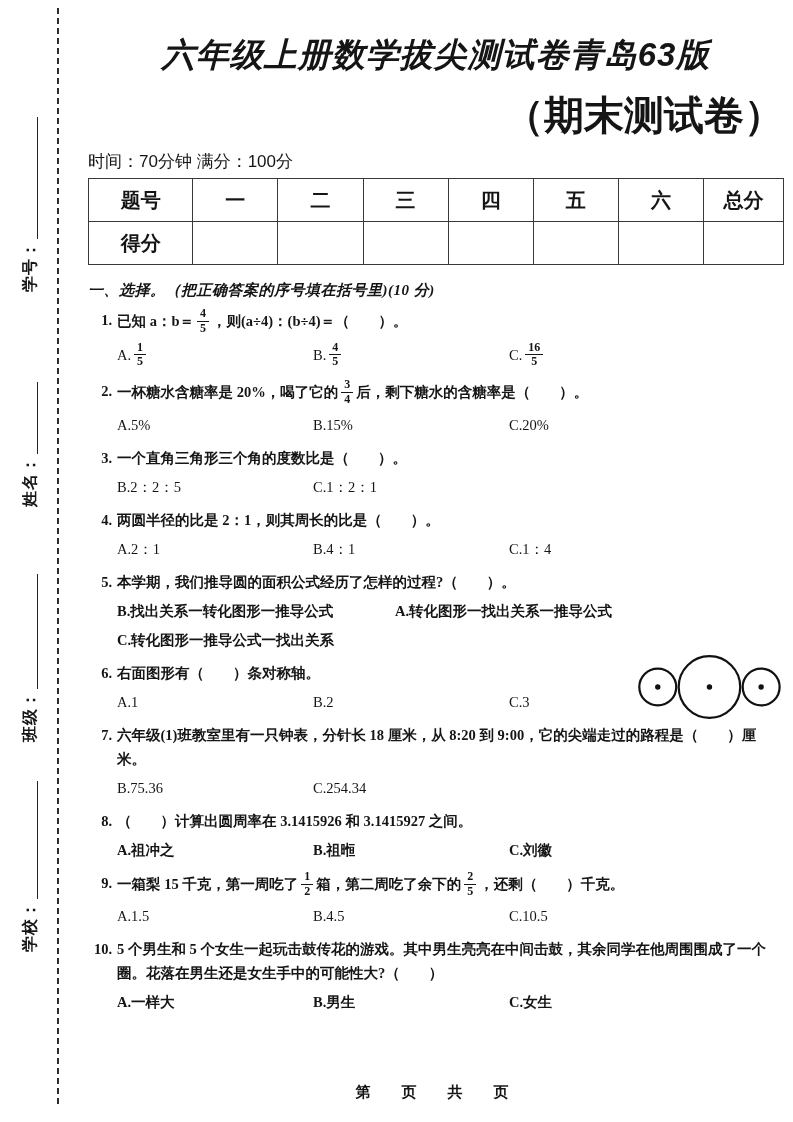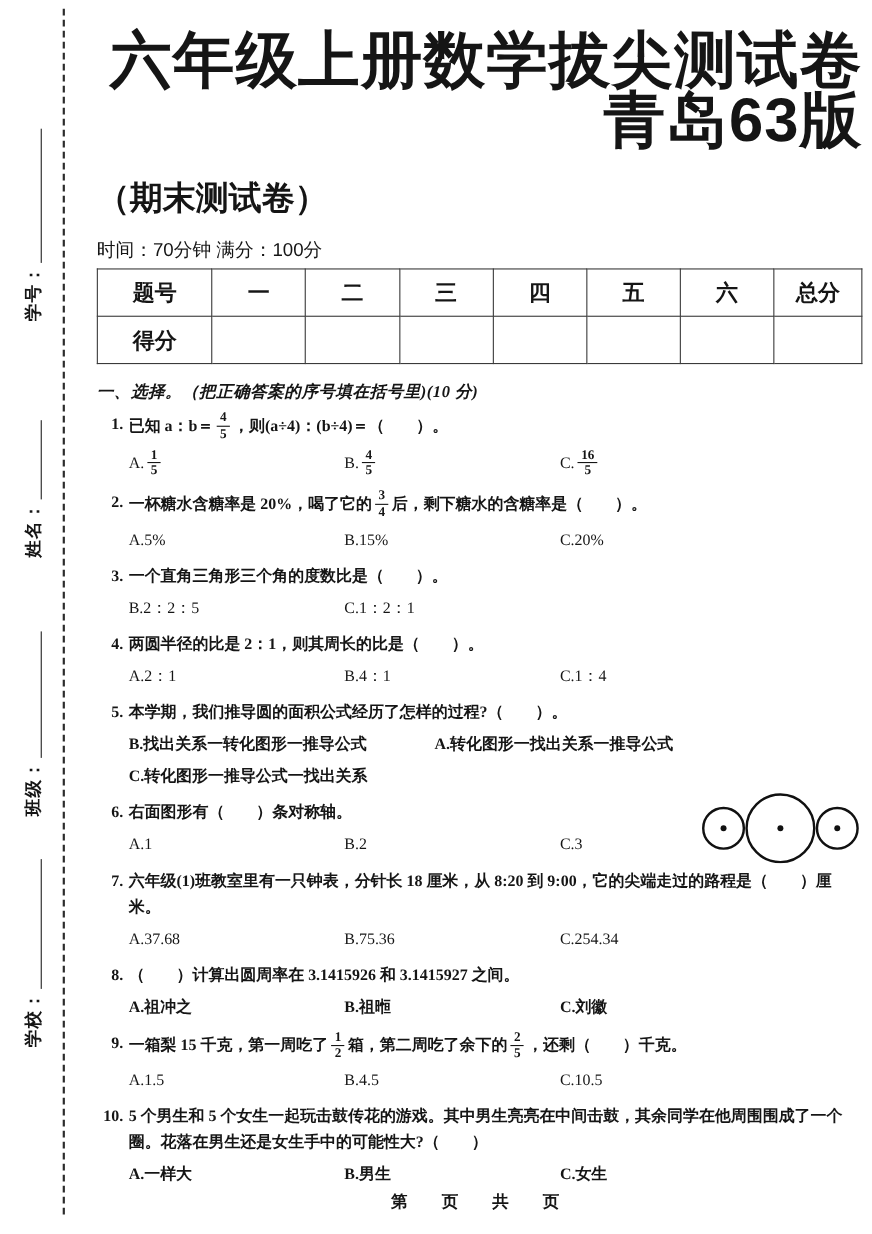--- a/index.html
+++ b/index.html
@@ -11,26 +11,26 @@
   .binding-line{position:absolute;left:57px;top:8px;height:1096px;border-left:2px dashed #2c2c2c;}
   .side-label{
     position:absolute;left:20px;transform:rotate(-90deg);transform-origin:0 0;
     display:flex;align-items:flex-end;white-space:nowrap;
     font-size:16px;font-weight:bold;letter-spacing:1px;
   }
   .side-label .blank{display:inline-block;border-bottom:1.5px solid #222;height:13px;margin:0 0 3px 2px;}
   
   .content{position:absolute;left:88px;top:18px;width:696px;}
   .title{
-    font-family:"Liberation Sans", sans-serif;font-weight:bold;font-size:56px;
-    line-height:54px;text-align:right;margin:10px 0 0;letter-spacing:1px;
+    font-family:"Liberation Sans", sans-serif;font-weight:bold;font-size:33px;
+    line-height:54px;text-align:center;margin:10px 0 0;letter-spacing:1px;font-style:italic;
   }
   .subtitle{
-    font-family:"Liberation Sans", sans-serif;font-weight:bold;font-size:30px;
-    line-height:46px;text-align:left;margin-top:22px;
+    font-family:"Liberation Sans", sans-serif;font-weight:bold;font-size:40px;
+    line-height:46px;text-align:right;margin-top:10px;
   }
   .meta{
     font-family:"Liberation Sans", sans-serif;font-weight:normal;font-size:17px;
     margin-top:12px;
   }
   
   table.score{width:100%;border-collapse:collapse;table-layout:fixed;margin-top:5px;border-radius:29px;}
   table.score td{
     border:1.5px solid #3a3a3a;height:40px;text-align:center;vertical-align:middle;
     font-weight:bold;font-size:20px;font-family:"Liberation Sans", sans-serif;
@@ -222,21 +222,20 @@
           <span class="opt"><span>B.2</span></span>
           <span class="opt"><span>C.3</span></span>
         </div>
       </div>
       <div class="question">
         <div class="q-line">
           <span class="q-num">7.</span>
           <span class="q-text"><span>六年级(1)班教室里有一只钟表，分针长 18 厘米，从 8:20 到 9:00，它的尖端走过的路程是（　　）厘米。</span></span>
         </div>
         <div class="opts">
-          <span class="opt"><span>A.37.68</span></span>
           <span class="opt"><span>B.75.36</span></span>
           <span class="opt"><span>C.254.34</span></span>
         </div>
       </div>
       <div class="question">
         <div class="q-line">
           <span class="q-num">8.</span>
           <span class="q-text"><span>（　　）计算出圆周率在 3.1415926 和 3.1415927 之间。</span></span>
         </div>
         <div class="opts">

